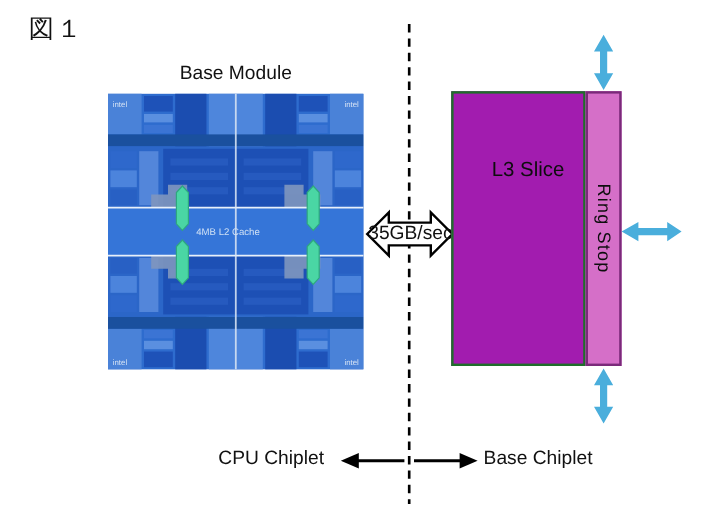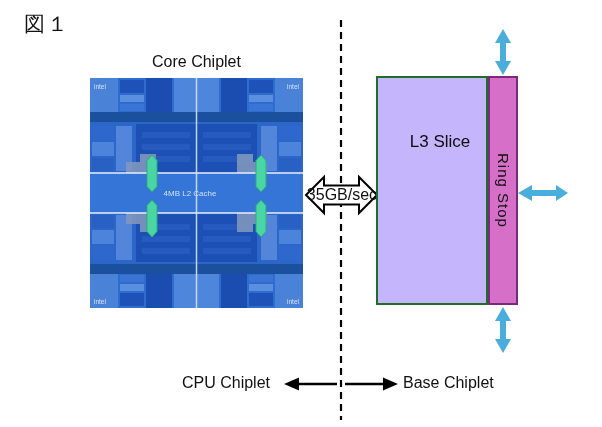--- a/index.html
+++ b/index.html
@@ -6,42 +6,42 @@
   .canvas{position:relative;width:602px;height:427px;background:#ffffff;overflow:hidden;
           font-family:"Liberation Sans",sans-serif;color:#111;}
   .abs{position:absolute;}
   .fig-label{left:24px;top:10px;font-size:21px;letter-spacing:2px;}
   .core-module-title{left:90px;top:53px;width:213px;text-align:center;font-size:16px;}
   .die-wrap{left:90px;top:78px;width:213px;height:265px;}
   .dashed-wrap{left:334px;top:18px;width:14px;height:404px;}
   .xfer-wrap{left:300px;top:170px;width:84px;height:50px;}
   .xfer-label{left:300px;top:188px;width:84px;text-align:center;font-size:16px;line-height:14px;}
   .l3-box{left:376px;top:76px;width:112px;height:229px;box-sizing:border-box;
-          background:#c4b5fd;border:2px solid #1E6E2A;padding-left:16px;}
+          background:#a21caf;border:2px solid #1E6E2A;padding-left:16px;}
   .l3-text{padding-top:52px;text-align:center;font-size:17px;line-height:24px;color:#0d0d0d;}
   .ring-box{left:488px;top:76px;width:30px;height:229px;box-sizing:border-box;
             background:#D56FC8;border:2px solid #7A2A7A;display:flex;align-items:center;justify-content:center;}
   .ring-text{writing-mode:vertical-rl;font-size:15px;color:#0d0d0d;letter-spacing:1px;}
   .cyan-v{width:20px;height:50px;}
   .cyan-top{left:493px;top:27px;}
   .cyan-bottom{left:493px;top:305px;}
   .cyan-right{left:516px;top:183px;width:54px;height:20px;}
   .bottom-arrows{left:280px;top:374px;width:122px;height:20px;}
   .cpu-label{left:150px;top:373px;width:120px;text-align:right;font-size:16px;line-height:20px;}
   .base-label{left:403px;top:373px;width:130px;text-align:left;font-size:16px;line-height:20px;}
   svg{display:block;}
 </style>
 </head>
 <body>
 
 <div class="canvas">
 
   <div class="abs fig-label">図１</div>
 
-  <div class="abs core-module-title">Core Chiplet</div>
+  <div class="abs core-module-title">Base Module</div>
 
   <div class="abs die-wrap">
     <svg width="213" height="230" viewBox="0 0 213 230">
       <defs>
         <g id="quad">
           <rect x="0" y="0" width="106.5" height="115" fill="#2E6CCE"></rect>
           <rect x="0" y="0" width="28" height="34" fill="#4A82D8"></rect>
           <rect x="30" y="2" width="24" height="13" fill="#1E52B8"></rect>
           <rect x="56" y="0" width="26" height="46" fill="#1B4DB0"></rect>
           <rect x="84" y="0" width="22.5" height="46" fill="#4E86DC"></rect>

